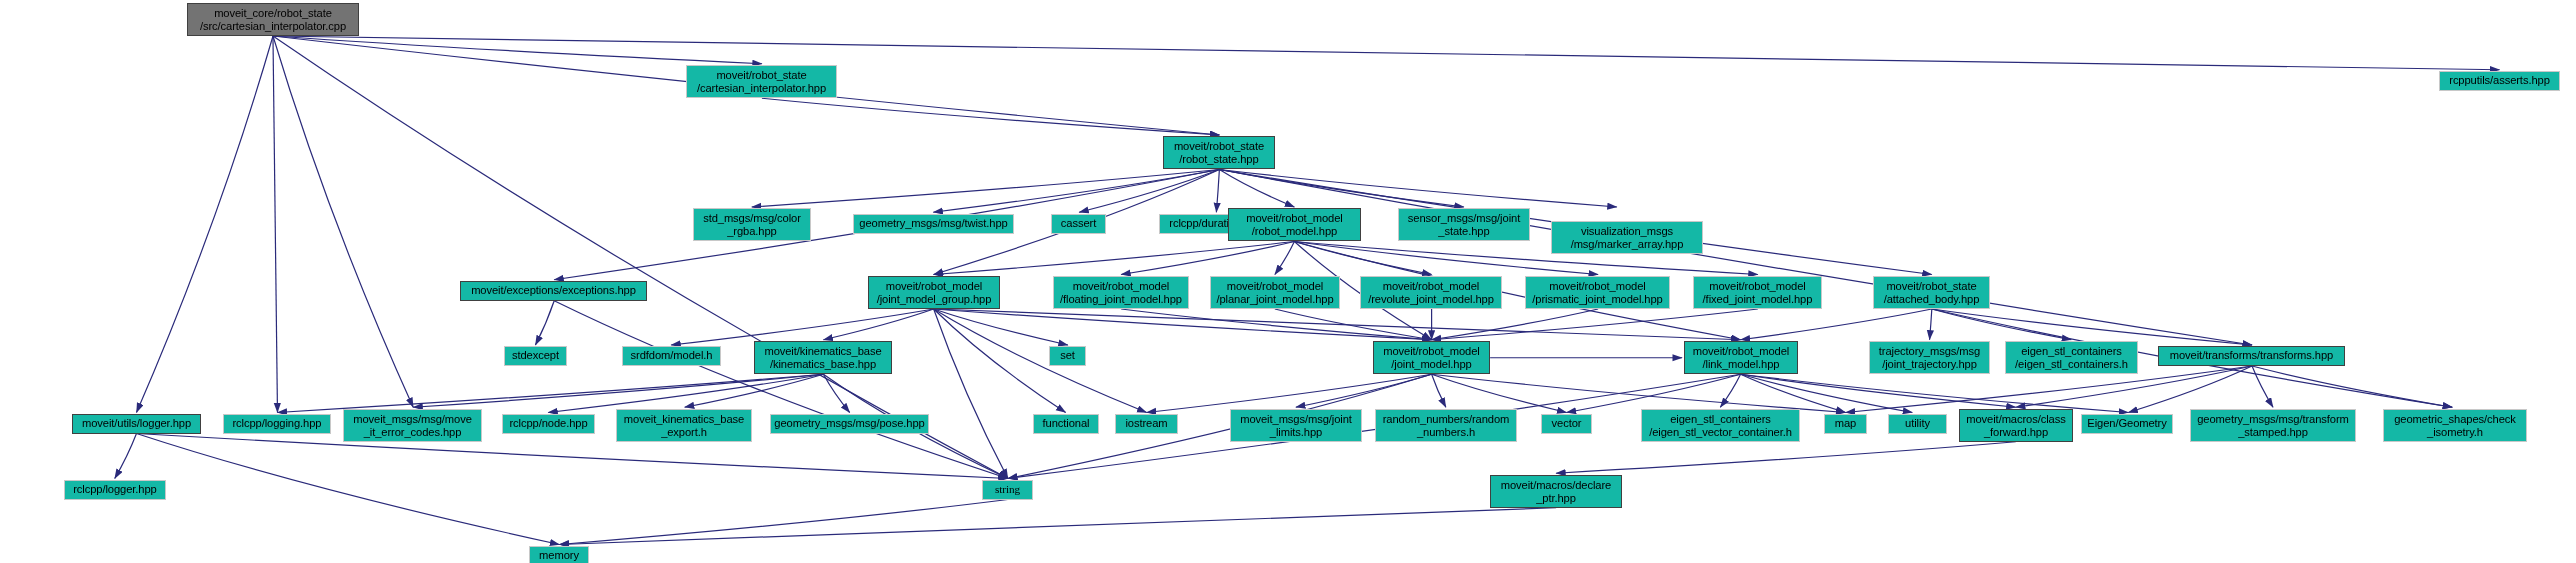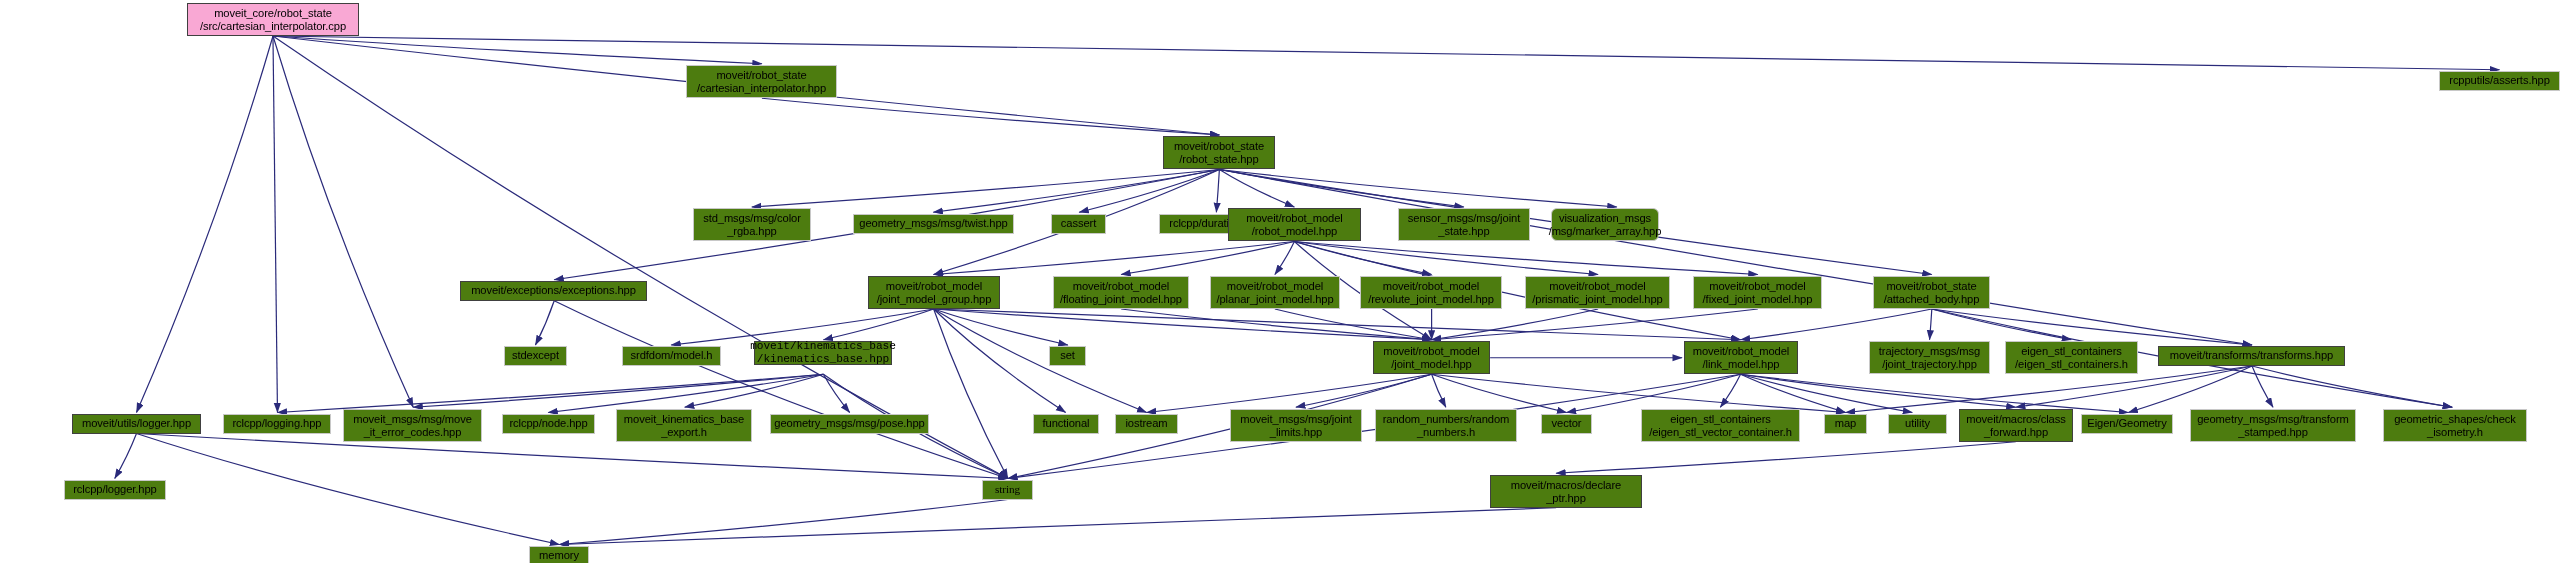--- a/index.html
+++ b/index.html
@@ -25,31 +25,31 @@
     pointer-events: none;
   }
   .gnode {
     position: absolute;
     box-sizing: border-box;
     display: flex;
     align-items: center;
     justify-content: center;
     text-align: center;
     border: 0.7px solid #c8c8c8;
-    background: #4d7c0f;
+    background: #14b8a6;
     color: #000000;
     font-size: 11.2px;
     line-height: 1.12;
     letter-spacing: -0.1px;
     padding: 0.7px 3px;
     white-space: pre-line;
     z-index: 5;
   }
   .gnode.root {
-    background: #f9a8d4;
+    background: #737373;
     border: 0.7px solid #404040;
   }
   .gnode.strong {
     border: 0.7px solid #404040;
   }
 </style>
 </head>
 <body>
 
 <div id="graph-root">
@@ -150,40 +150,40 @@
 /robot_state.hpp</div>
       <div class="gnode" style="left: 693px; top: 208px; width: 118px; height: 33px;">std_msgs/msg/color
 _rgba.hpp</div>
       <div class="gnode" style="left: 853px; top: 214px; width: 161px; height: 19.5px;">geometry_msgs/msg/twist.hpp</div>
       <div class="gnode" style="left: 1051px; top: 214px; width: 55px; height: 19.5px;">cassert</div>
       <div class="gnode" style="left: 1159px; top: 214px; width: 114px; height: 19.5px;">rclcpp/duration.hpp</div>
       <div class="gnode strong" style="left: 1228px; top: 208px; width: 133px; height: 33px;">moveit/robot_model
 /robot_model.hpp</div>
       <div class="gnode" style="left: 1398px; top: 208px; width: 132px; height: 33px;">sensor_msgs/msg/joint
 _state.hpp</div>
-      <div class="gnode" style="left: 1551px; top: 208px; width: 108px; height: 33px; border-radius: 6px;">visualization_msgs
+      <div class="gnode" style="left: 1551px; top: 221px; width: 152px; height: 33px;">visualization_msgs
 /msg/marker_array.hpp</div>
       <div class="gnode strong" style="left: 460px; top: 281px; width: 187px; height: 19.5px;">moveit/exceptions/exceptions.hpp</div>
       <div class="gnode strong" style="left: 868px; top: 276px; width: 132px; height: 33px;">moveit/robot_model
 /joint_model_group.hpp</div>
       <div class="gnode" style="left: 1053px; top: 276px; width: 136px; height: 33px;">moveit/robot_model
 /floating_joint_model.hpp</div>
       <div class="gnode" style="left: 1210px; top: 276px; width: 130px; height: 33px;">moveit/robot_model
 /planar_joint_model.hpp</div>
       <div class="gnode" style="left: 1360px; top: 276px; width: 142px; height: 33px;">moveit/robot_model
 /revolute_joint_model.hpp</div>
       <div class="gnode" style="left: 1525px; top: 276px; width: 145px; height: 33px;">moveit/robot_model
 /prismatic_joint_model.hpp</div>
       <div class="gnode" style="left: 1693px; top: 276px; width: 129px; height: 33px;">moveit/robot_model
 /fixed_joint_model.hpp</div>
       <div class="gnode" style="left: 1873px; top: 276px; width: 117px; height: 33px;">moveit/robot_state
 /attached_body.hpp</div>
       <div class="gnode" style="left: 504px; top: 346px; width: 63px; height: 19.5px;">stdexcept</div>
       <div class="gnode" style="left: 622px; top: 346px; width: 99px; height: 19.5px;">srdfdom/model.h</div>
-      <div class="gnode strong" style="left: 754px; top: 341px; width: 138px; height: 24px; font-family: Liberation Mono, monospace;">moveit/kinematics_base
+      <div class="gnode strong" style="left: 754px; top: 341px; width: 138px; height: 33px;">moveit/kinematics_base
 /kinematics_base.hpp</div>
       <div class="gnode" style="left: 1049px; top: 346px; width: 37px; height: 19.5px;">set</div>
       <div class="gnode strong" style="left: 1373px; top: 341px; width: 117px; height: 33px;">moveit/robot_model
 /joint_model.hpp</div>
       <div class="gnode strong" style="left: 1684px; top: 341px; width: 114px; height: 33px;">moveit/robot_model
 /link_model.hpp</div>
       <div class="gnode" style="left: 1869px; top: 341px; width: 121px; height: 33px;">trajectory_msgs/msg
 /joint_trajectory.hpp</div>
       <div class="gnode" style="left: 2005px; top: 341px; width: 133px; height: 33px;">eigen_stl_containers
 /eigen_stl_containers.h</div>
@@ -208,19 +208,19 @@
       <div class="gnode" style="left: 1824px; top: 414px; width: 43px; height: 19.5px;">map</div>
       <div class="gnode" style="left: 1888px; top: 414px; width: 59px; height: 19.5px;">utility</div>
       <div class="gnode strong" style="left: 1959px; top: 409px; width: 114px; height: 33px;">moveit/macros/class
 _forward.hpp</div>
       <div class="gnode" style="left: 2081px; top: 414px; width: 92px; height: 19.5px; text-align: right;">Eigen/Geometry</div>
       <div class="gnode" style="left: 2190px; top: 409px; width: 166px; height: 33px;">geometry_msgs/msg/transform
 _stamped.hpp</div>
       <div class="gnode" style="left: 2383px; top: 409px; width: 144px; height: 33px;">geometric_shapes/check
 _isometry.h</div>
       <div class="gnode" style="left: 982px; top: 480px; width: 51px; height: 19.5px; font-family: Liberation Serif, serif;">string</div>
-      <div class="gnode strong" style="left: 1490px; top: 475px; width: 152px; height: 33px;">moveit/macros/declare
+      <div class="gnode strong" style="left: 1490px; top: 475px; width: 132px; height: 33px;">moveit/macros/declare
 _ptr.hpp</div>
       <div class="gnode" style="left: 64px; top: 480px; width: 102px; height: 19.5px;">rclcpp/logger.hpp</div>
       <div class="gnode" style="left: 529px; top: 546px; width: 60px; height: 19.5px;">memory</div>
     </div>
 </div>
 
 
 </body></html>

